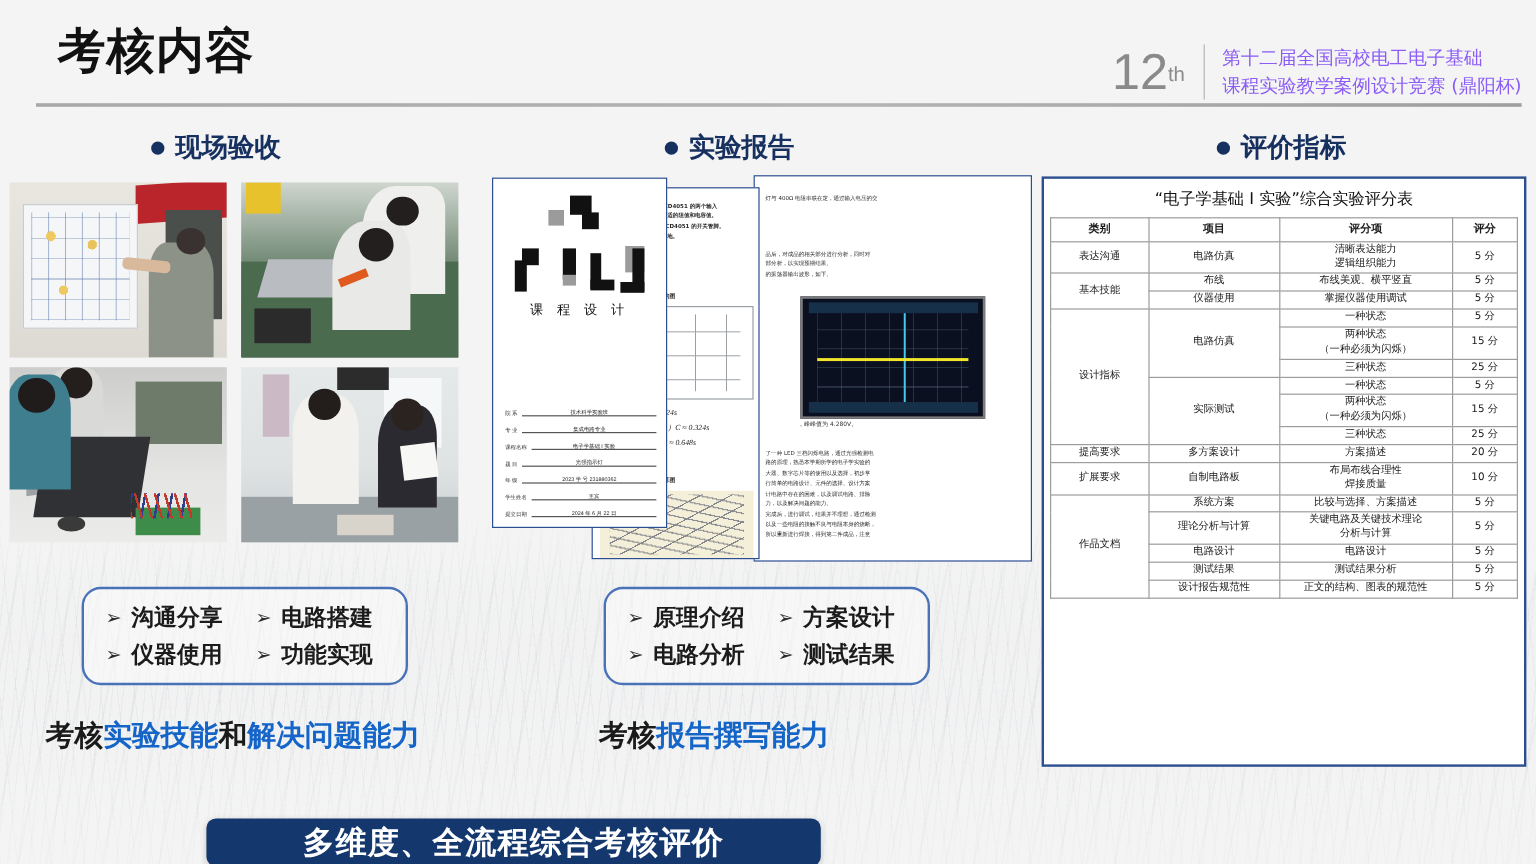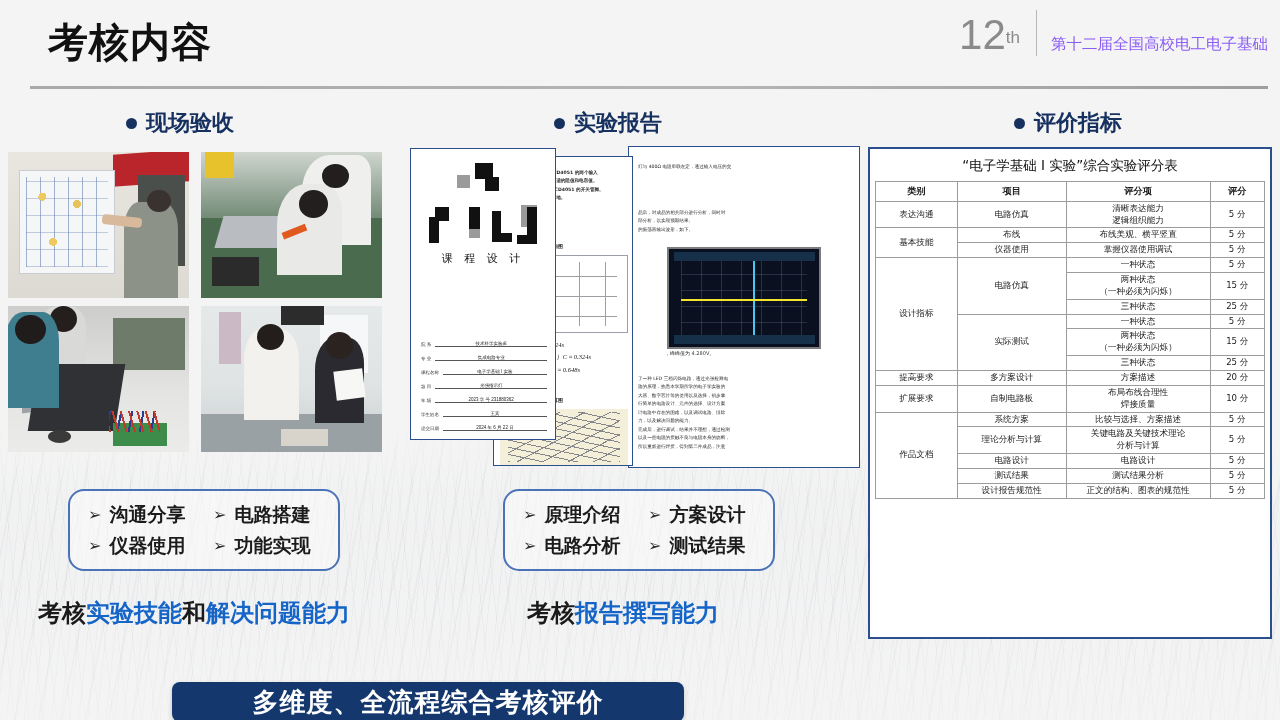--- a/index.html
+++ b/index.html
@@ -26,22 +26,22 @@
     pointer-events:none;
   }
 
   
   #slide-title{
     position:absolute;left:48px;top:15px;
     font-size:40px;font-weight:bold;color:#111;letter-spacing:1px;
     font-family:"DejaVu Sans","Liberation Sans",sans-serif;
   }
   #logo-block{
-    position:absolute;right:12px;top:10px;
-    display:flex;align-items:flex-end;
+    position:absolute;right:12px;top:36px;
+    display:flex;align-items:center;
   }
   #logo-num{
     font-size:42px;color:#8a8a8a;font-weight:300;line-height:1;
     font-family:"Liberation Sans",sans-serif;
   }
   #logo-sup{font-size:17px;vertical-align:super;color:#8a8a8a;}
   #logo-div{width:1px;height:46px;background:#b6b6b6;margin:0 14px 0 16px;}
   #logo-text{font-size:15.5px;color:#8b5cf6;line-height:1.55;font-family:"DejaVu Sans","Liberation Sans",sans-serif;}
 
   #title-rule{
@@ -181,21 +181,21 @@
     font-family:"DejaVu Sans","Liberation Sans",sans-serif;white-space:nowrap;}
   .arrow{color:#2b2b2b;font-size:16px;line-height:1;}
   #kwbox-left{left:68px;top:489px;width:272px;height:82px;}
   #kwbox-mid{left:503px;top:489px;width:272px;height:82px;}
 
   
   .cap-line{position:absolute;font-size:24px;font-weight:bold;color:#1a1a1a;
     font-family:"DejaVu Sans","Liberation Sans",sans-serif;white-space:nowrap;}
   .cap-line .hl{color:#1565c8;}
   #cap-left{left:38px;top:597px;}
-  #cap-mid{left:527px;top:597px;text-align:right;}
+  #cap-mid{left:499px;top:597px;text-align:right;}
 
   
   #bottom-banner{
     position:absolute;left:172px;top:650px;width:512px;height:40px;
     background:#14386e;border-radius:8px;
     display:flex;align-items:center;justify-content:center;
     color:#fff;font-size:26px;font-weight:bold;letter-spacing:1px;
     font-family:"DejaVu Sans","Liberation Sans",sans-serif;
     box-shadow:0 2px 5px rgba(0,0,0,.18);
     margin-top:32px;
@@ -209,20 +209,21 @@
 
 <div id="slide-title">考核内容</div>
 
 <div id="logo-block">
   <div>
     <span id="logo-num">12</span><span id="logo-sup">th</span>
   </div>
   <div id="logo-div"></div>
   <div id="logo-text">
     <div>第十二届全国高校电工电子基础</div>
+    <div>课程实验教学案例设计竞赛 (鼎阳杯)</div>
   </div>
 </div>
 
 <div id="title-rule"></div>
 
 <div class="col-head" style="left:126px;top:108px;justify-content:flex-end;">
   <span class="bullet"></span>
   <span>现场验收</span>
 </div>
 <div class="col-head" style="left:554px;top:108px;">

